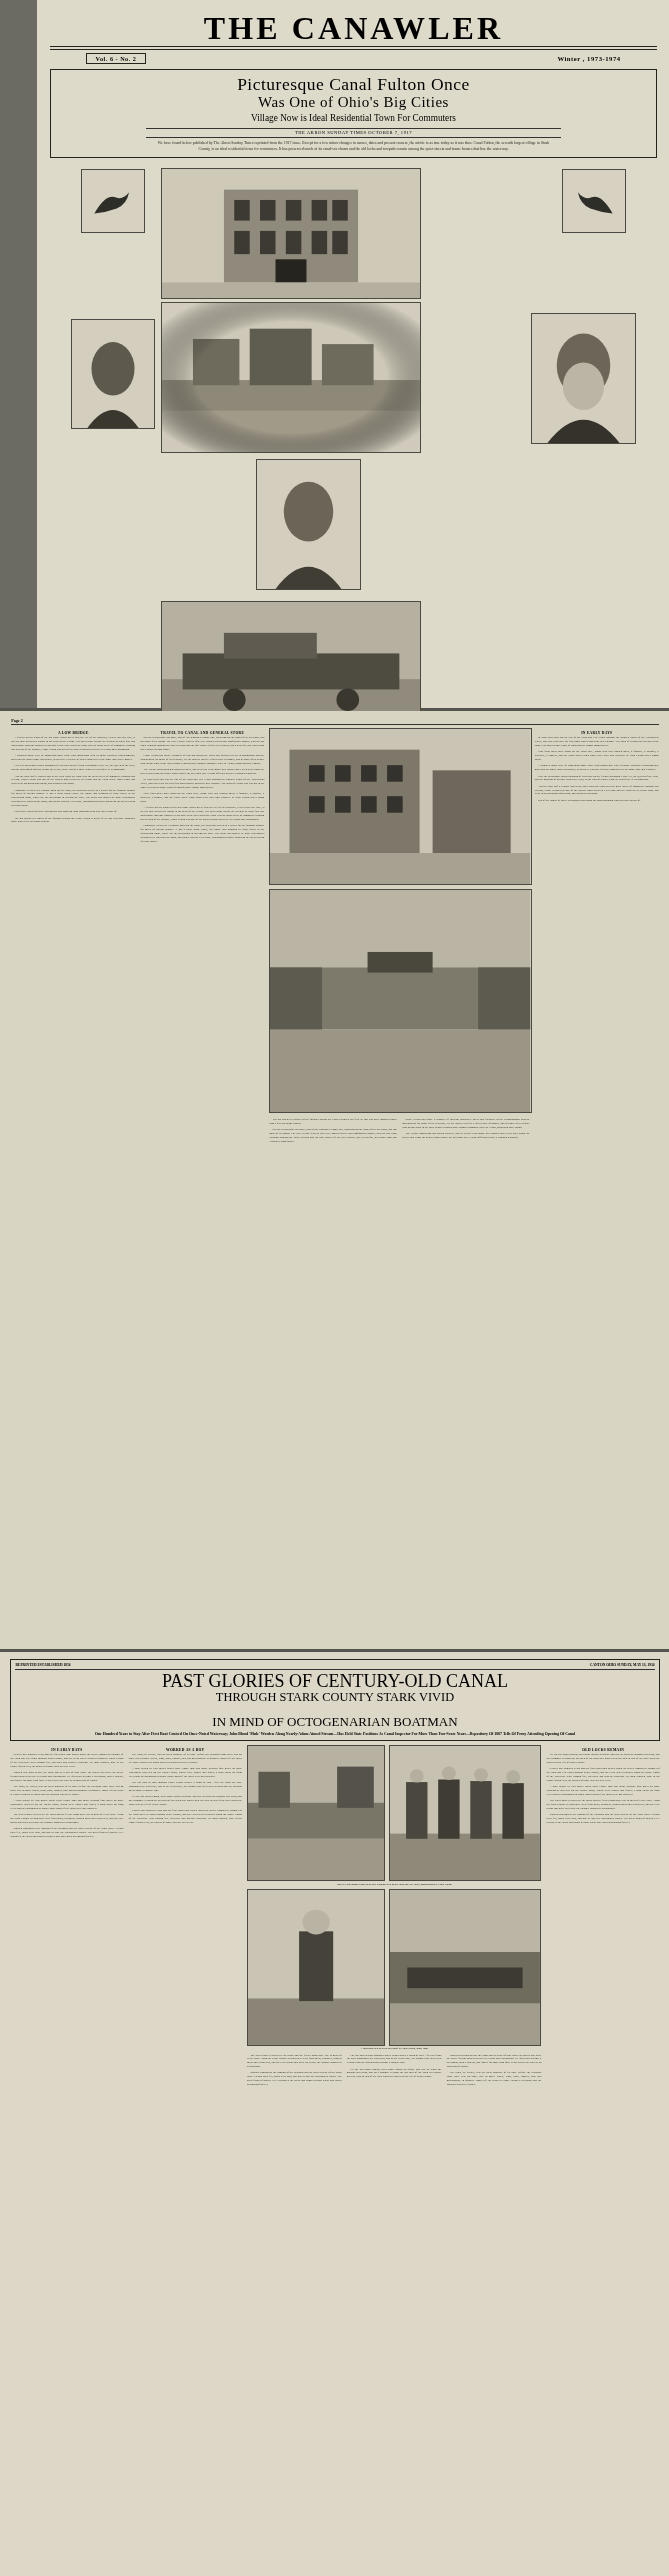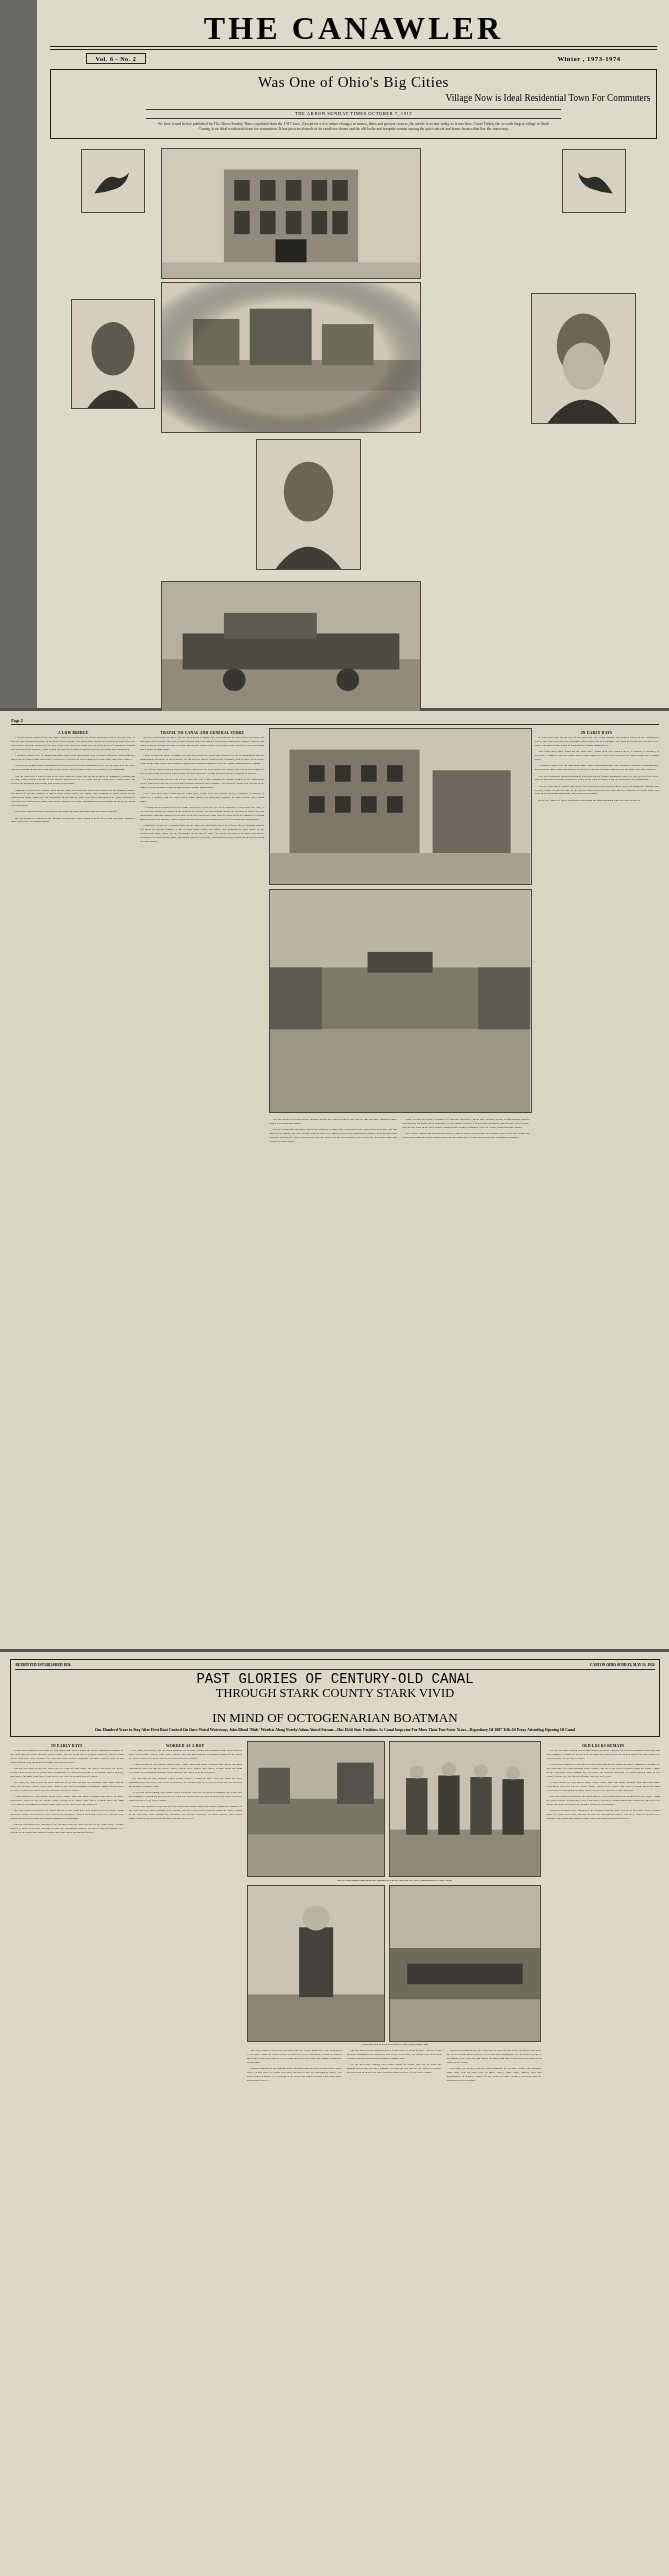--- a/index.html
+++ b/index.html
@@ -16,40 +16,40 @@
   .mast-title{font-family:"Liberation Serif",serif;font-weight:bold;font-size:32px;letter-spacing:3.1px;line-height:1;margin:3.1px 0 1px;}
   .mast-rule{border-top:1px solid #24241f;border-bottom:0.5px solid #24241f;height:1.5px;margin:2.1px 0;}
   .mast-row{display:flex;justify-content:space-between;align-items:center;font-size:6.7px;font-weight:bold;padding:1px 36px 2.1px;}
   .mast-vol{border:0.5px solid #24241f;padding:1px 8.2px;font-size:6.2px;letter-spacing:0.5px;}
   .mast-date{font-size:6.7px;letter-spacing:0.5px;}
 
   .headline-box{border:0.5px solid #24241f;margin:3.1px 0 2.1px;padding:4.1px 5.2px 5.2px;text-align:center;}
   .h1{font-size:17.5px;letter-spacing:0.5px;line-height:1.05;margin:1px 0;}
   .h2{font-size:15px;letter-spacing:0.5px;line-height:1.05;margin:1px 0;}
   .h3{font-size:10.8px;line-height:1.1;margin:3.1px 0 1px;}
-  .h4{font-size:9.3px;line-height:1.1;margin:2.1px 0 1px;text-align:right;}
+  .h4{font-size:9.3px;line-height:1.1;margin:2.1px 0 1px;}
   .kicker{font-size:4.6px;letter-spacing:0.5px;margin-top:4.1px;border-top:0.5px solid #333;border-bottom:0.5px solid #333;padding:1.5px 0;display:inline-block;width:70%;}
   .blurb{font-size:3.9px;line-height:1.45;max-width:392px;margin:3.1px auto 0;color:#2a2a24;text-align:center;}
 
   
   .collage{position:relative;height:598px;margin-top:5.2px;}
   .ph{position:absolute;background:#b9b4a4;border:0.5px solid #4a4a42;overflow:hidden;}
   .photo-grad{width:100%;height:100%;}
 
   
   .colwrap{display:flex;gap:5.2px;}
   .col{flex:1;}
   .txt{font-size:2.8px;line-height:1.42;text-align:justify;color:#2b2b25;}
   .txt p{margin:0 0 2.1px;text-indent:3.1px;}
   .subhead{font-weight:bold;font-size:3.6px;text-align:center;letter-spacing:0.3px;margin:2.6px 0 1.5px;text-transform:uppercase;}
   .pagetag{font-size:4.1px;font-weight:bold;border-bottom:0.5px solid #333;padding-bottom:1px;margin-bottom:3.1px;}
 
   .banner{border:1px solid #24241f;padding:3.1px 4.1px;text-align:center;margin-bottom:4.1px;}
   .banner .src{display:flex;justify-content:space-between;font-size:3.6px;font-weight:bold;border-bottom:0.5px solid #333;padding-bottom:1.5px;margin-bottom:2.1px;}
-  .b1{font-size:14px;line-height:1.05;font-family:Liberation Mono, monospace;}
+  .b1{font-size:18px;line-height:1.05;}
   .b2{font-size:12.4px;line-height:1.05;}
   .b3{font-size:13px;line-height:1.1;margin-top:11px;}
   .deck{font-size:3.9px;font-weight:bold;margin-top:2.6px;line-height:1.35;}
   .tiny{font-size:2.6px;}
   .center{text-align:center;}
 </style>
 </head>
 <body>
 
 <div class="page">
@@ -58,20 +58,21 @@
     <div class="masthead">
       <div class="mast-title">THE CANAWLER</div>
       <div class="mast-rule"></div>
       <div class="mast-row">
         <div class="mast-vol">Vol. 6 - No. 2</div>
         <div class="mast-date">Winter , 1973-1974</div>
       </div>
     </div>
 
     <div class="headline-box">
+      <div class="h1">Picturesque Canal Fulton Once</div>
       <div class="h2">Was One of Ohio's Big Cities</div>
       <div class="h4">Village Now is Ideal Residential Town For Commuters</div>
       <div class="kicker">THE AKRON SUNDAY TIMES      OCTOBER 7, 1917</div>
       <div class="blurb">We have found below published by The Akron Sunday Times reprinted from the 1917 issue. Except for a few minor changes in names, dates and present owners, the article is as true today as it was then. Canal Fulton, the seventh largest village in Stark County, is an ideal residential town for commuters. It has preserved much of its canal-era charm and the old locks and towpath remain among the quiet streets and frame houses that line the waterway.</div>
     </div>
 
     <div class="collage">
 
       <div class="ph" style="left:31px;top:5.2px;width:62px;height:62px;background:#ccc7b6;">
         <svg class="photo-grad" viewBox="0 0 100 100" preserveAspectRatio="none">

